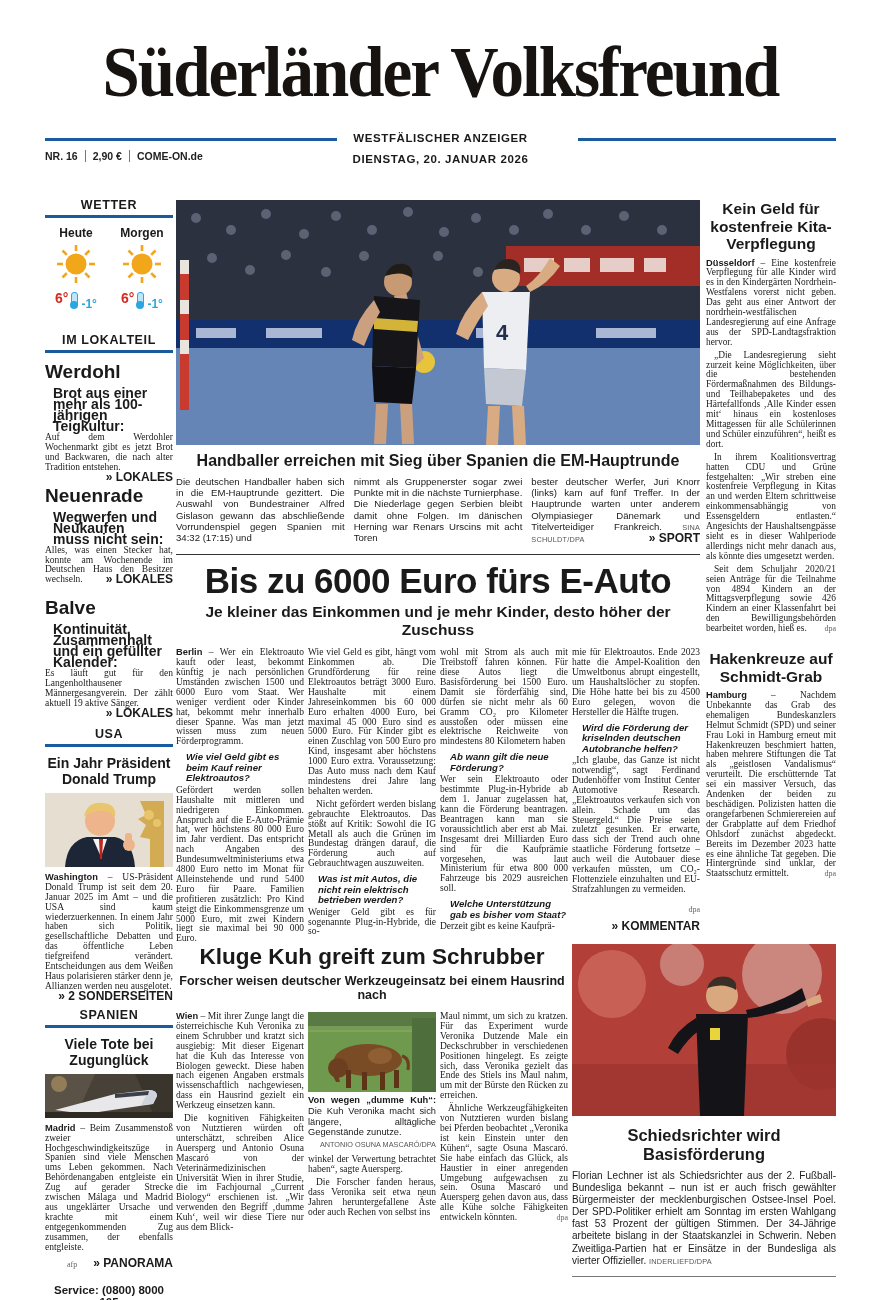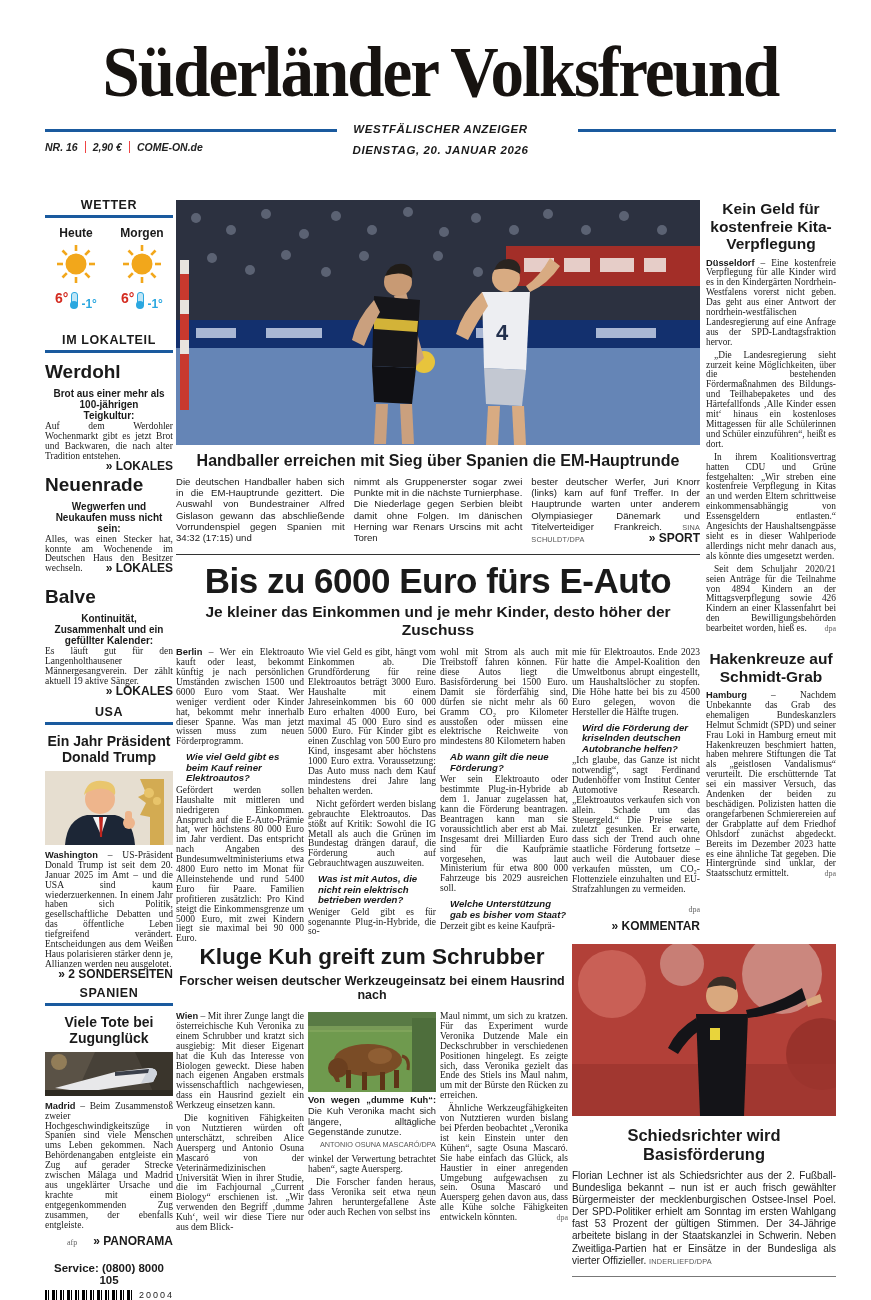--- a/index.html
+++ b/index.html
@@ -2,21 +2,21 @@
 <html><head>
 <meta charset="utf-8">
 <style>
   html,body{margin:0;padding:0;background:#e9e9e9;}
   .page{position:relative;width:871px;height:1300px;background:#fff;margin:0 auto;
         font-family:"Liberation Serif",serif;color:#1a1a1a;overflow:hidden;}
   
   .head-wrap{margin:0 35px 0 45px;padding-top:30px;}
   .masthead-title{font-family:"Liberation Serif",serif;font-weight:700;font-size:67px;
         letter-spacing:-2px;text-align:center;margin:0;color:#171310;transform:scaleY(1.08);transform-origin:top center;white-space:nowrap;}
-  .dateline{position:relative;height:52px;margin-top:12px;font-family:"Liberation Sans",sans-serif;font-style:italic;}
+  .dateline{position:relative;height:52px;margin-top:21px;font-family:"Liberation Sans",sans-serif;}
   .blue-rule{position:absolute;height:3px;background:#1a5a9e;top:10px;}
   .blue-rule.left{left:0;width:292px;}
   .blue-rule.right{right:0;width:258px;}
   .dl-center{position:absolute;left:50%;transform:translateX(-50%);top:0;text-align:center;
         font-weight:bold;font-size:11.5px;letter-spacing:.6px;line-height:21px;white-space:nowrap;}
   .issue-info{position:absolute;left:0;top:22px;font-weight:bold;font-size:10.5px;color:#222;}
   .issue-info span{padding:0 7px;}
   .issue-info span:first-child{padding-left:0;}
   .issue-info span + span{border-left:1px solid #ef4444;}
   
@@ -38,21 +38,21 @@
   .wx-day{width:58px;text-align:center;}
   .wx-label{font-family:"Liberation Sans",sans-serif;font-weight:bold;font-size:12px;margin-bottom:4px;}
   .temps{margin-top:2px;font-family:"Liberation Sans",sans-serif;font-weight:bold;white-space:nowrap;}
   .temp-hi{color:#d42b20;font-size:14px;vertical-align:top;}
   .temp-lo{color:#2aa7e0;font-size:12px;vertical-align:-4px;}
   .thermo{display:inline-block;width:5px;height:13px;background:#bfe6f7;border:1px solid #2aa7e0;
           border-radius:3px;position:relative;margin:0 3px;vertical-align:-3px;}
   .thermo::after{content:"";position:absolute;left:-2px;bottom:-3px;width:8px;height:8px;background:#2aa7e0;border-radius:50%;}
   
   .town-head{font-family:"Liberation Sans",sans-serif;font-weight:bold;font-size:19px;margin:12px 0 5px;}
-  .kicker{font-family:"Liberation Sans",sans-serif;font-weight:bold;font-size:10px;line-height:11px;margin:0 8px 1px;text-align:center;}
+  .kicker{font-family:"Liberation Sans",sans-serif;font-weight:bold;font-size:14px;line-height:11px;margin:0 8px 1px;}
   
   .teaser-head{font-family:"Liberation Sans",sans-serif;font-weight:bold;font-size:14px;line-height:16px;
         text-align:center;margin:6px 0 6px;}
   .photo{overflow:hidden;background:#ccc;}
   .photo svg{display:block;width:100%;height:100%;}
   .credit-line{display:flex;justify-content:space-between;align-items:baseline;margin-top:1px;}
   .credit-line .agency{margin-left:22px;}
   .service-label{font-family:"Liberation Sans",sans-serif;font-weight:bold;font-size:11.5px;text-align:center;margin:14px 0 4px;}
   .barcode-row{display:flex;align-items:flex-start;gap:6px;}
   .barcode{height:30px;background:repeating-linear-gradient(90deg,#000 0 2px,#fff 2px 3px,#000 3px 4px,#fff 4px 7px,#000 7px 10px,#fff 10px 11px,#000 11px 12px,#fff 12px 15px);}

